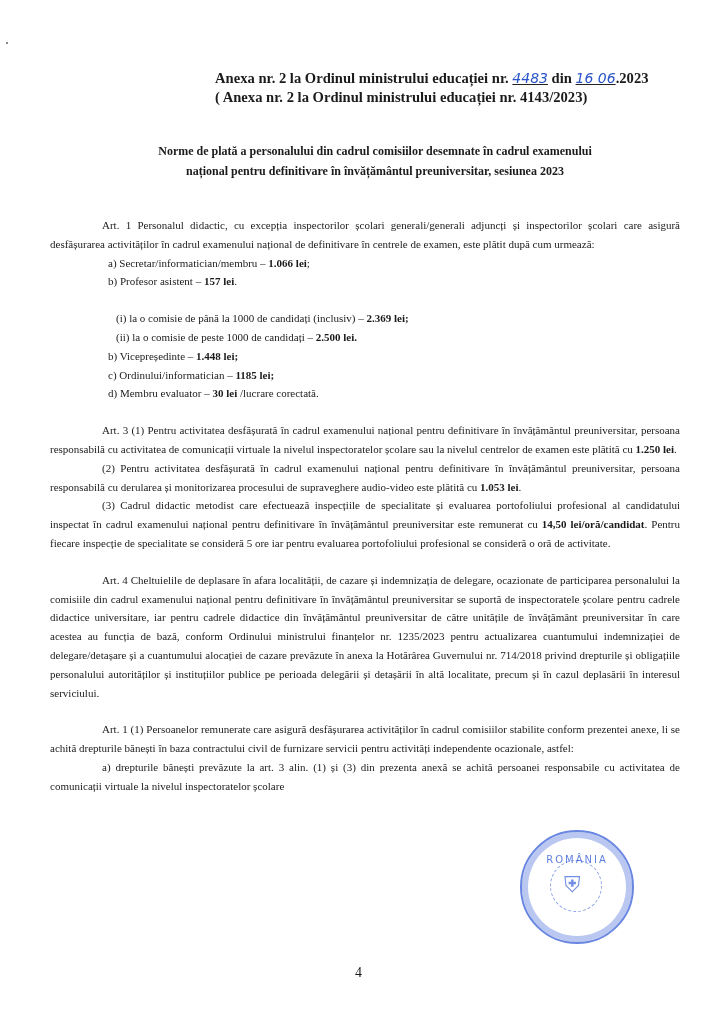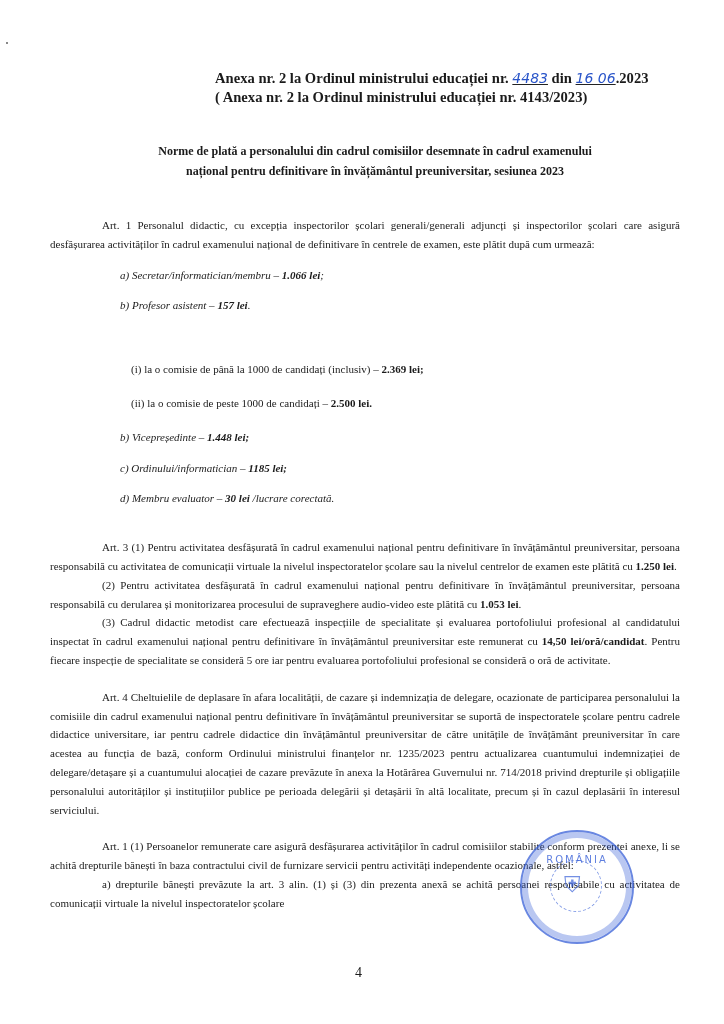--- a/index.html
+++ b/index.html
@@ -19,22 +19,22 @@
     .title {
       position: absolute; left: 70px; width: 610px; top: 141px;
       text-align: center; font-weight: bold; font-size: 12px; line-height: 20px;
     }
     .body {
       position: absolute; left: 50px; width: 630px; top: 216px;
       font-size: 11px; line-height: 18.8px; text-align: justify;
     }
     .p { margin: 0; text-indent: 52px; }
     .gap { height: 18px; }
-    .li { margin: 12px; padding-left: 58px; font-style: italic; }
-    .li2 { margin: 15px; padding-left: 66px; }
+    .li { margin: 0; padding-left: 58px; }
+    .li2 { margin: 0; padding-left: 66px; }
     b { font-weight: bold; }
     .pagenum { position: absolute; top: 965px; left: 355px; font-size: 14px; }
     .stamp {
       position: absolute; left: 520px; top: 830px; width: 110px; height: 110px;
       border-radius: 50%; border: 2px solid rgba(55,95,215,0.75);
       box-shadow: inset 0 0 0 4px rgba(255,255,255,0), inset 0 0 0 6px rgba(55,95,215,0.35);
     }
     .stamp-inner {
       position: absolute; left: 28px; top: 28px; width: 50px; height: 50px;
       border-radius: 50%; border: 1px dashed rgba(55,95,215,0.6);

